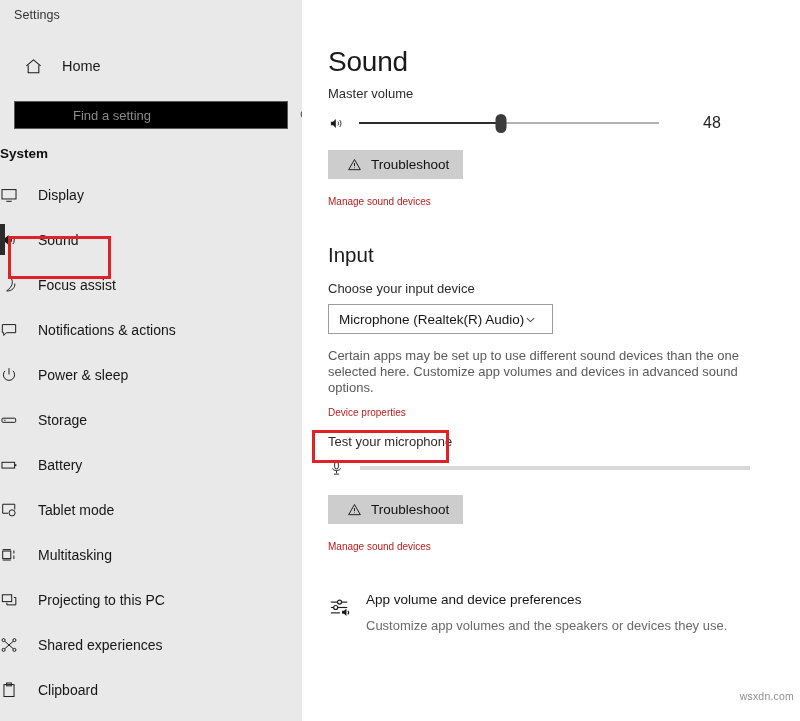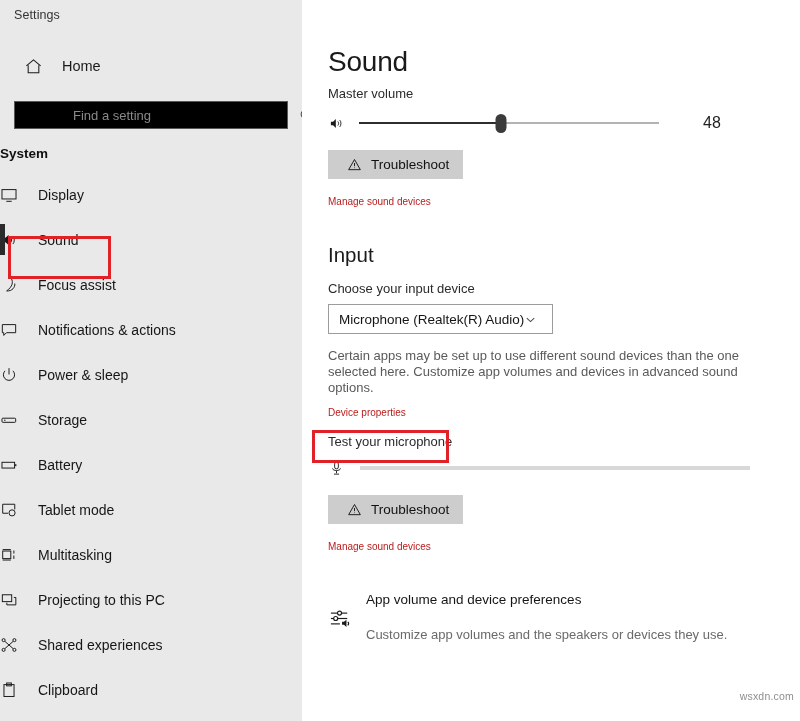--- a/index.html
+++ b/index.html
@@ -282,40 +282,40 @@
     color: #1b1b1b;
   }
   .meter {
     height: 4px;
     width: 390px;
     background: #d8d8d8;
     margin-left: 6px;
   }
   .adv-row {
     display: flex;
-    align-items: center;
+    align-items: flex-start;
     margin-top: 19px;
   }
   .adv-icon {
     width: 38px;
     min-width: 38px;
     display: flex;
     align-items: center;
     justify-content: flex-start;
     color: #1b1b1b;
     padding-top: 3px;
   }
   .adv-text .t1 {
     font-size: 13.5px;
     color: #161616;
   }
   .adv-text .t2 {
     font-size: 13px;
     color: #6a6a6a;
-    margin-top: 20px;
+    margin-top: 11px;
   }
   .watermark {
     position: absolute;
     right: 6px;
     bottom: 19px;
     font-size: 10.5px;
     color: #8e8e8e;
     letter-spacing: .2px;
   }
   .mt-input { margin-top: 34px; }

